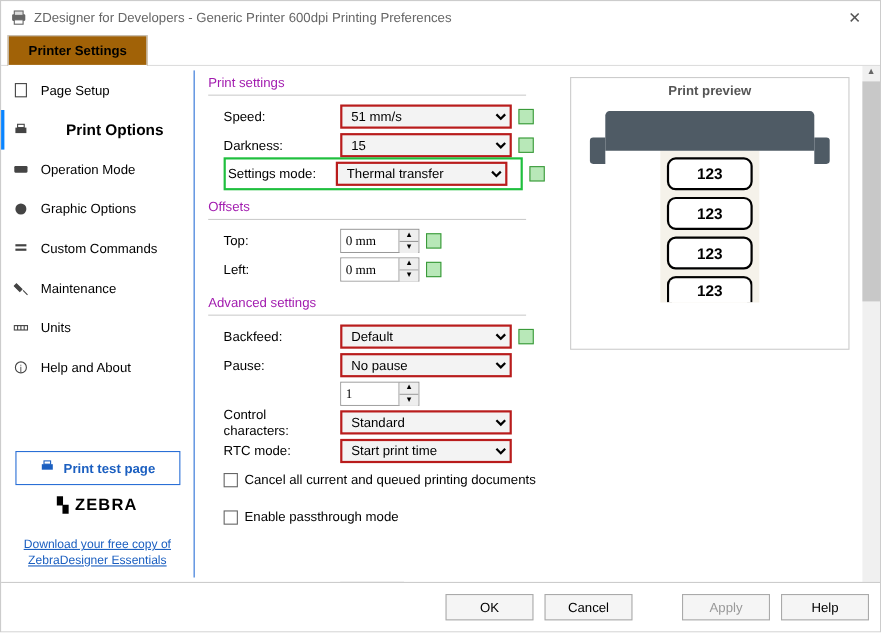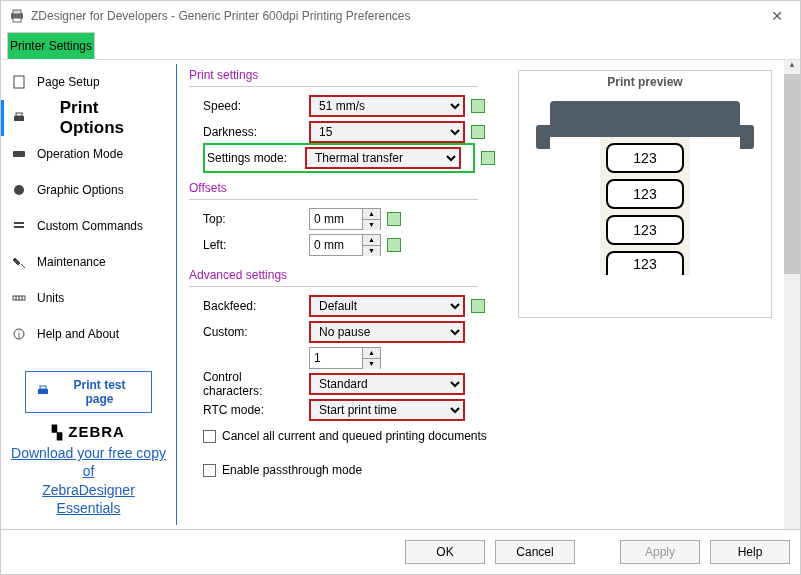--- a/index.html
+++ b/index.html
@@ -3,54 +3,54 @@
 <meta charset="utf-8">
 <style>
   * { box-sizing: border-box; margin: 0; padding: 0; }
   body { font-family: "Segoe UI", Tahoma, sans-serif; font-size: 12px; background: #fff; color: #000; }
   .window { width: 801px; height: 575px; border: 1px solid #ccc; display: flex; flex-direction: column; justify-content: space-between; }
   .titlebar { display: flex; align-items: center; height: 30px; padding: 0 8px; }
   .titlebar-icon { width: 16px; height: 16px; margin-right: 6px; }
   .title-text { flex: 1; color: #666; font-size: 12px; }
   .close-x { width: 30px; text-align: center; color: #555; font-size: 14px; cursor: pointer; }
   .tabstrip { padding: 0 6px; border-bottom: 1px solid #ddd; }
-  .tab { display: inline-block; padding: 6px 2px; border: 1px solid #ccc; border-bottom: 1px solid #fff; background: #22c55e; position: relative; top: 1px; font-size: 12px; }
+  .tab { display: inline-block; padding: 6px 18px; border: 1px solid #ccc; border-bottom: 1px solid #fff; background: #a16207; position: relative; top: 1px; font-size: 12px; font-weight: bold; }
   .body { flex: 1; display: flex; overflow: hidden; }
   .sidebar { width: 175px; display: flex; flex-direction: column; padding: 4px 0; }
   .nav { flex: 1; }
   .nav-item { display: flex; align-items: center; height: 36px; padding: 0 10px; cursor: pointer; gap: 10px; }
   .nav-item.active { position: relative; }
   .nav-item.active::before { content:""; position:absolute; left:0; top:0; bottom:0; width:3px; background:#0a84ff; }
-  .nav-item.active span.label { font-weight: bold; font-size: 17px; padding-left: 23px; }
+  .nav-item.active span.label { font-weight: bold; font-size: 14px; padding-left: 23px; }
   .nav-icon { width: 16px; height: 16px; display:inline-flex; align-items:center; justify-content:center; }
   .sidebar-bottom { padding: 8px; text-align: center; }
-  .test-page-btn { border: 1px solid #2a6fd6; color: #1b5fc0; padding: 6px 10px; width: 127px; display:inline-flex; align-items:center; justify-content:center; gap:8px; background:#fff; cursor:pointer; font-weight:bold; }
+  .test-page-btn { border: 1px solid #2a6fd6; color: #1b5fc0; padding: 6px 10px; width: 150px; display:inline-flex; align-items:center; justify-content:center; gap:8px; background:#fff; cursor:pointer; font-weight:bold; }
   .zebra-logo { font-weight: bold; font-size: 15px; letter-spacing: 1px; margin-top: 10px; }
-  .download-link { color: #1b5fc0; text-decoration: underline; font-size: 14px; display:block; margin-top:4px; line-height:1.3; }
+  .download-link { color: #1b5fc0; text-decoration: underline; font-size: 11px; display:block; margin-top:20px; line-height:1.3; }
   .divider-v { width: 1px; background: #2a6fd6; margin: 4px 0; }
   .main { flex: 1; overflow: auto; position: relative; padding: 0 6px 0 12px; }
   .group-title { font-size: 12px; color: #a21caf; padding: 8px 0 4px 0; border-bottom: 1px solid #ccc; margin-right: 300px; }
   .group-body { padding: 6px 0 2px 14px; }
   .row { display: flex; align-items: center; height: 26px; gap: 6px; }
   .row-label { width: 100px; font-size: 12px; }
   select.combo { width: 156px; height: 22px; border: 2px solid #b91c1c; font-size: 12px; background:#f3f3f3; padding-left:4px; }
   input.txt { width: 58px; height: 22px; border: 1px solid #999; font-size: 12px; padding: 0 4px; }
   .spinner { width: 72px; height: 22px; border: 1px solid #999; background:#fff; display:inline-flex; }
-  .spinner input { border:0; width:52px; padding:0 4px; font-size:12px; }
+  .spinner input { border:0; width:52px; padding:0 4px; font-size:12px;font-family:Liberation Serif, serif; }
   .spinner .sp-b { width:18px; border-left:1px solid #999; display:flex; flex-direction:column; }
   .spinner .sp-b span { flex:1; font-size:7px; text-align:center; line-height:10px; background:#eee; border-bottom:1px solid #999; cursor:pointer; }
   .spinner .sp-b span:last-child{border-bottom:0;}
   .green-sq { width: 14px; height: 14px; border: 1px solid #3a9a3a; background: #b8e8b8; display:inline-block; }
   .highlight-row { border: 2px solid #1fbf3e; padding: 2px 2px; display:flex; align-items:center; gap:6px; width: 272px; }
   .check { display:flex; align-items:center; gap:6px; font-size:12px; }
   .check-box { width:13px; height:13px; border:1px solid #666; background:#fff; display:inline-block; }
   .disabled { color:#999;margin-top:44px; }
   .preview-panel { position: absolute; top: 10px; right: 6px; width: 254px; height: 248px; border: 1px solid #ccc; }
   .preview-title { text-align:center; font-weight:bold; color:#555; font-size:12px; padding:4px 0 2px 0; }
-  .printer-shape { margin: 10px auto 2px auto; width: 190px; }
+  .printer-shape { margin: 10px auto 2px auto; width: 190px; font-weight: bold; }
   .printer-top { background:#4f5b65; height:36px; border-radius:4px 4px 0 0; position:relative; }
   .printer-top::before, .printer-top::after { content:""; position:absolute; bottom:-12px; width:14px; height:24px; background:#4f5b65; }
   .printer-top::before{ left:-14px; border-radius:3px 0 0 3px; }
   .printer-top::after{ right:-14px; border-radius:0 3px 3px 0; }
   .paper { background:#f5f2ea; width:90px; margin:0 auto; padding:6px 6px 0 6px; }
   .lbl { border:2px solid #000; border-radius:8px; height:30px; margin-bottom:6px; display:flex; align-items:center; justify-content:center; font-size:14px; background:#fff; }
   .lbl.torn { position:relative; overflow:hidden; border-bottom:0; height:24px; border-radius:8px 8px 0 0; }
   .footer { border-top:1px solid #ccc; padding:10px; display:flex; justify-content:flex-end; gap:10px; }
   .footer button { width:80px; height:24px; border:1px solid #aaa; background:#f5f5f5; font-size:12px; cursor:pointer; }
   .footer button[disabled]{ color:#999;margin-left:35px; }
@@ -233,21 +233,21 @@
       </div>
 
       <div class="group-title">Advanced settings</div>
       <div class="group-body">
         <div class="row">
           <span class="row-label">Backfeed:</span>
           <select class="combo"><option>Default</option></select>
           <span class="green-sq"></span>
         </div>
         <div class="row">
-          <span class="row-label">Custom:</span>
+          <span class="row-label">Pause:</span>
           <select class="combo"><option>No pause</option></select>
         </div>
         <div class="row">
           <span class="row-label"></span>
           <div class="spinner">
                 <input value="1" style="">
                 <div class="sp-b">
                   <span>▲</span>
                   <span>▼</span>
                 </div>

